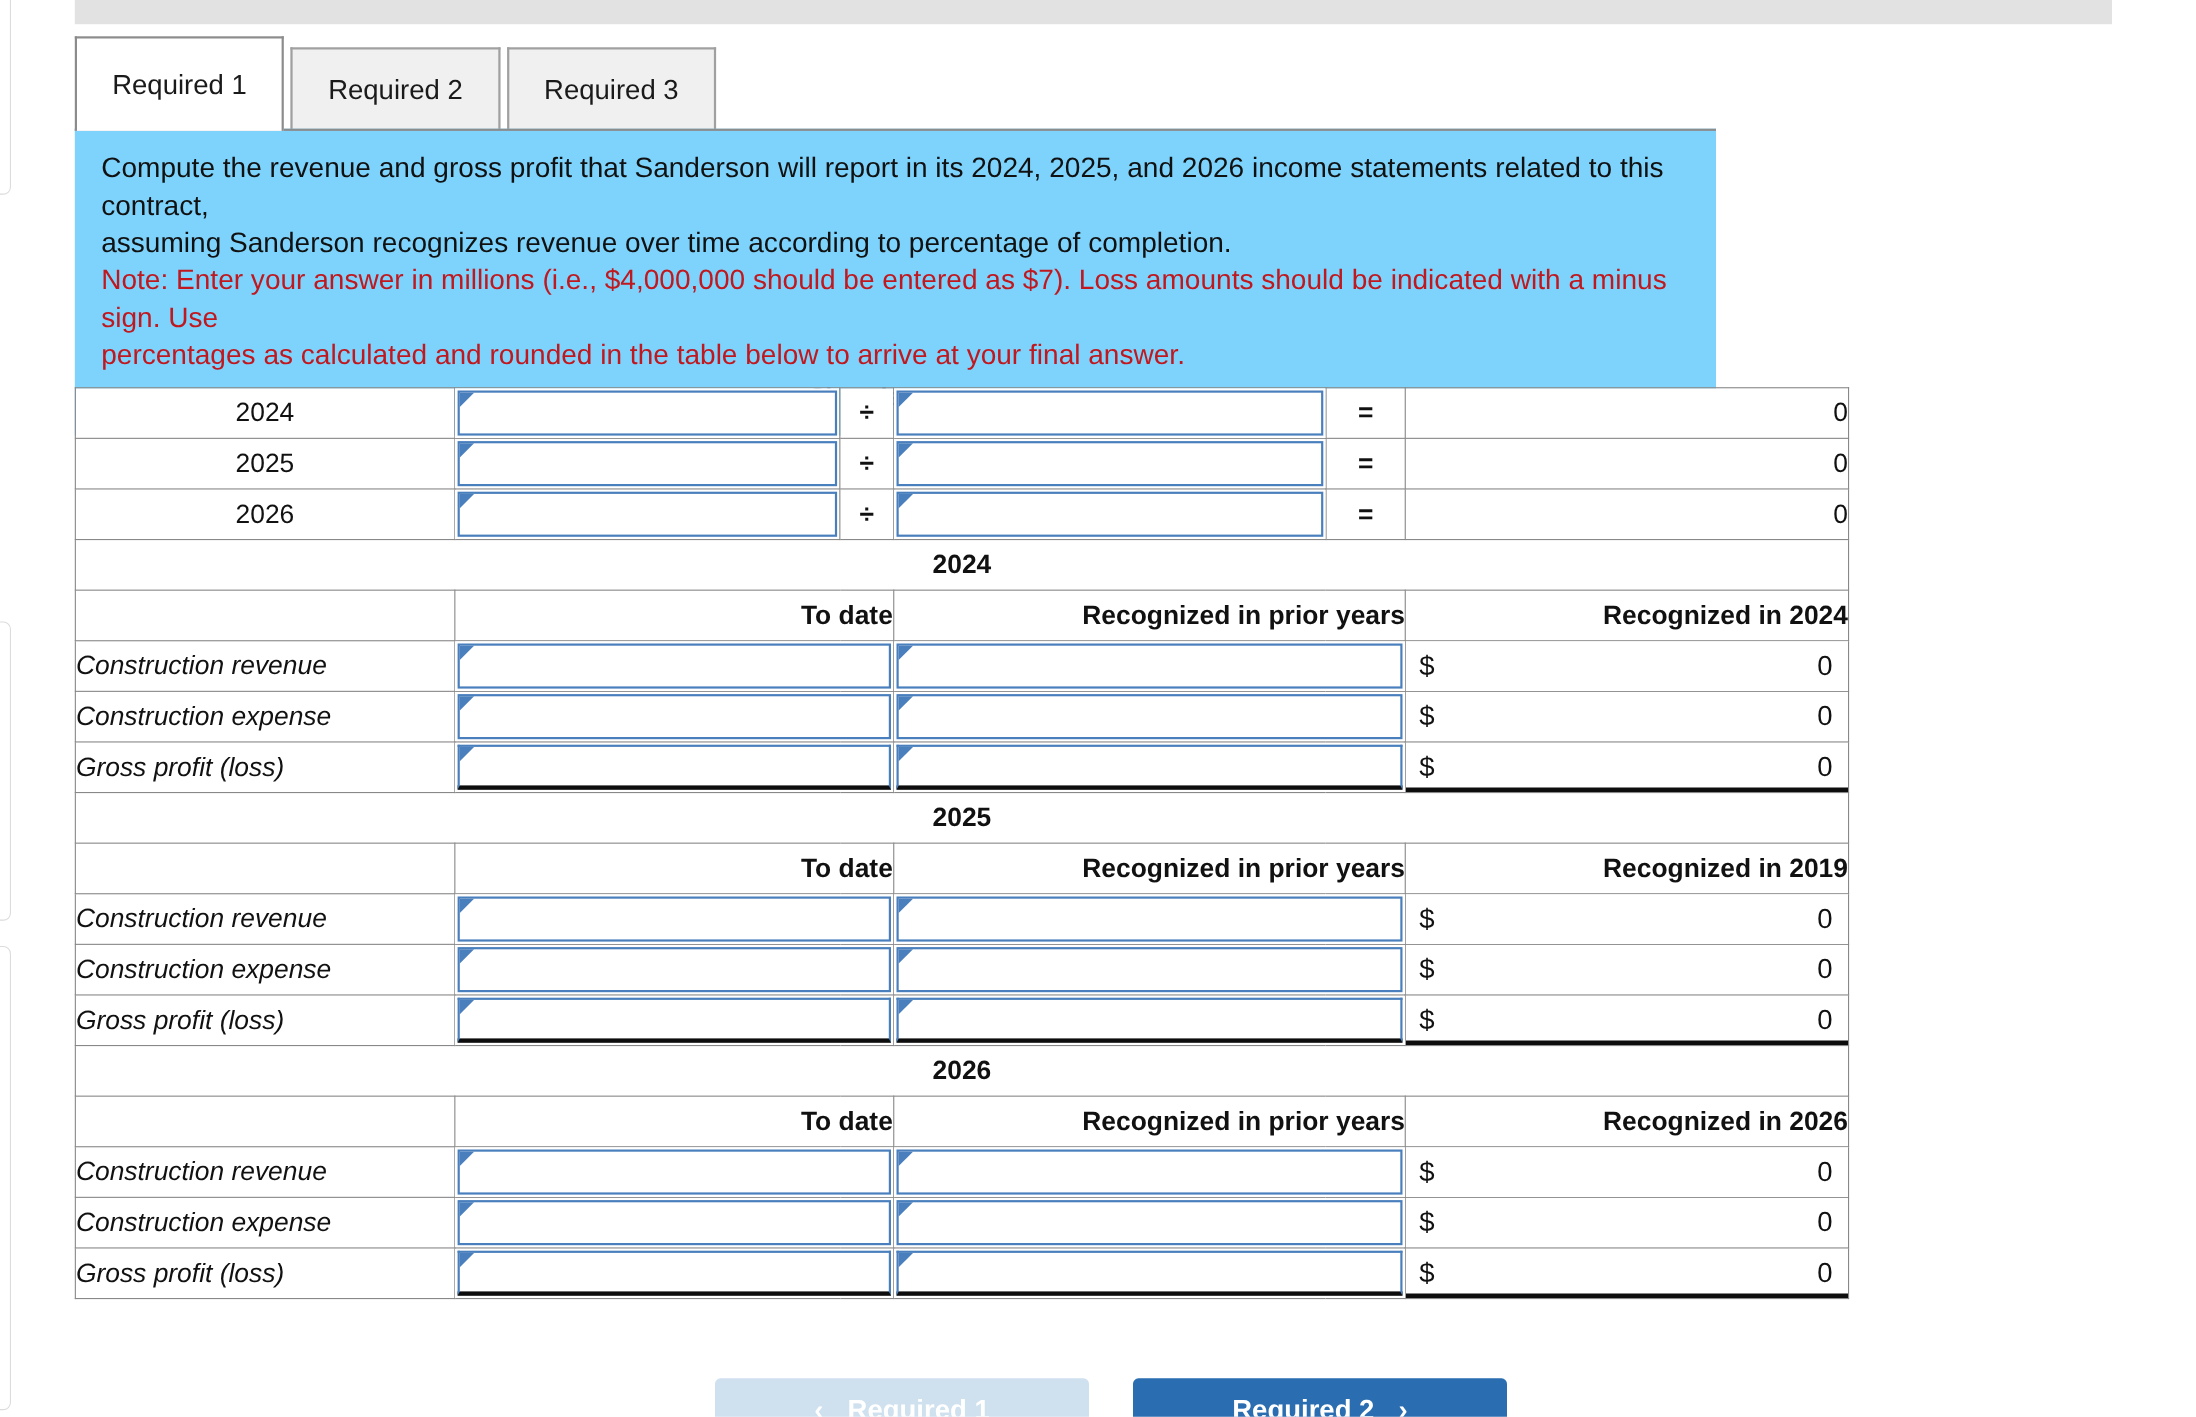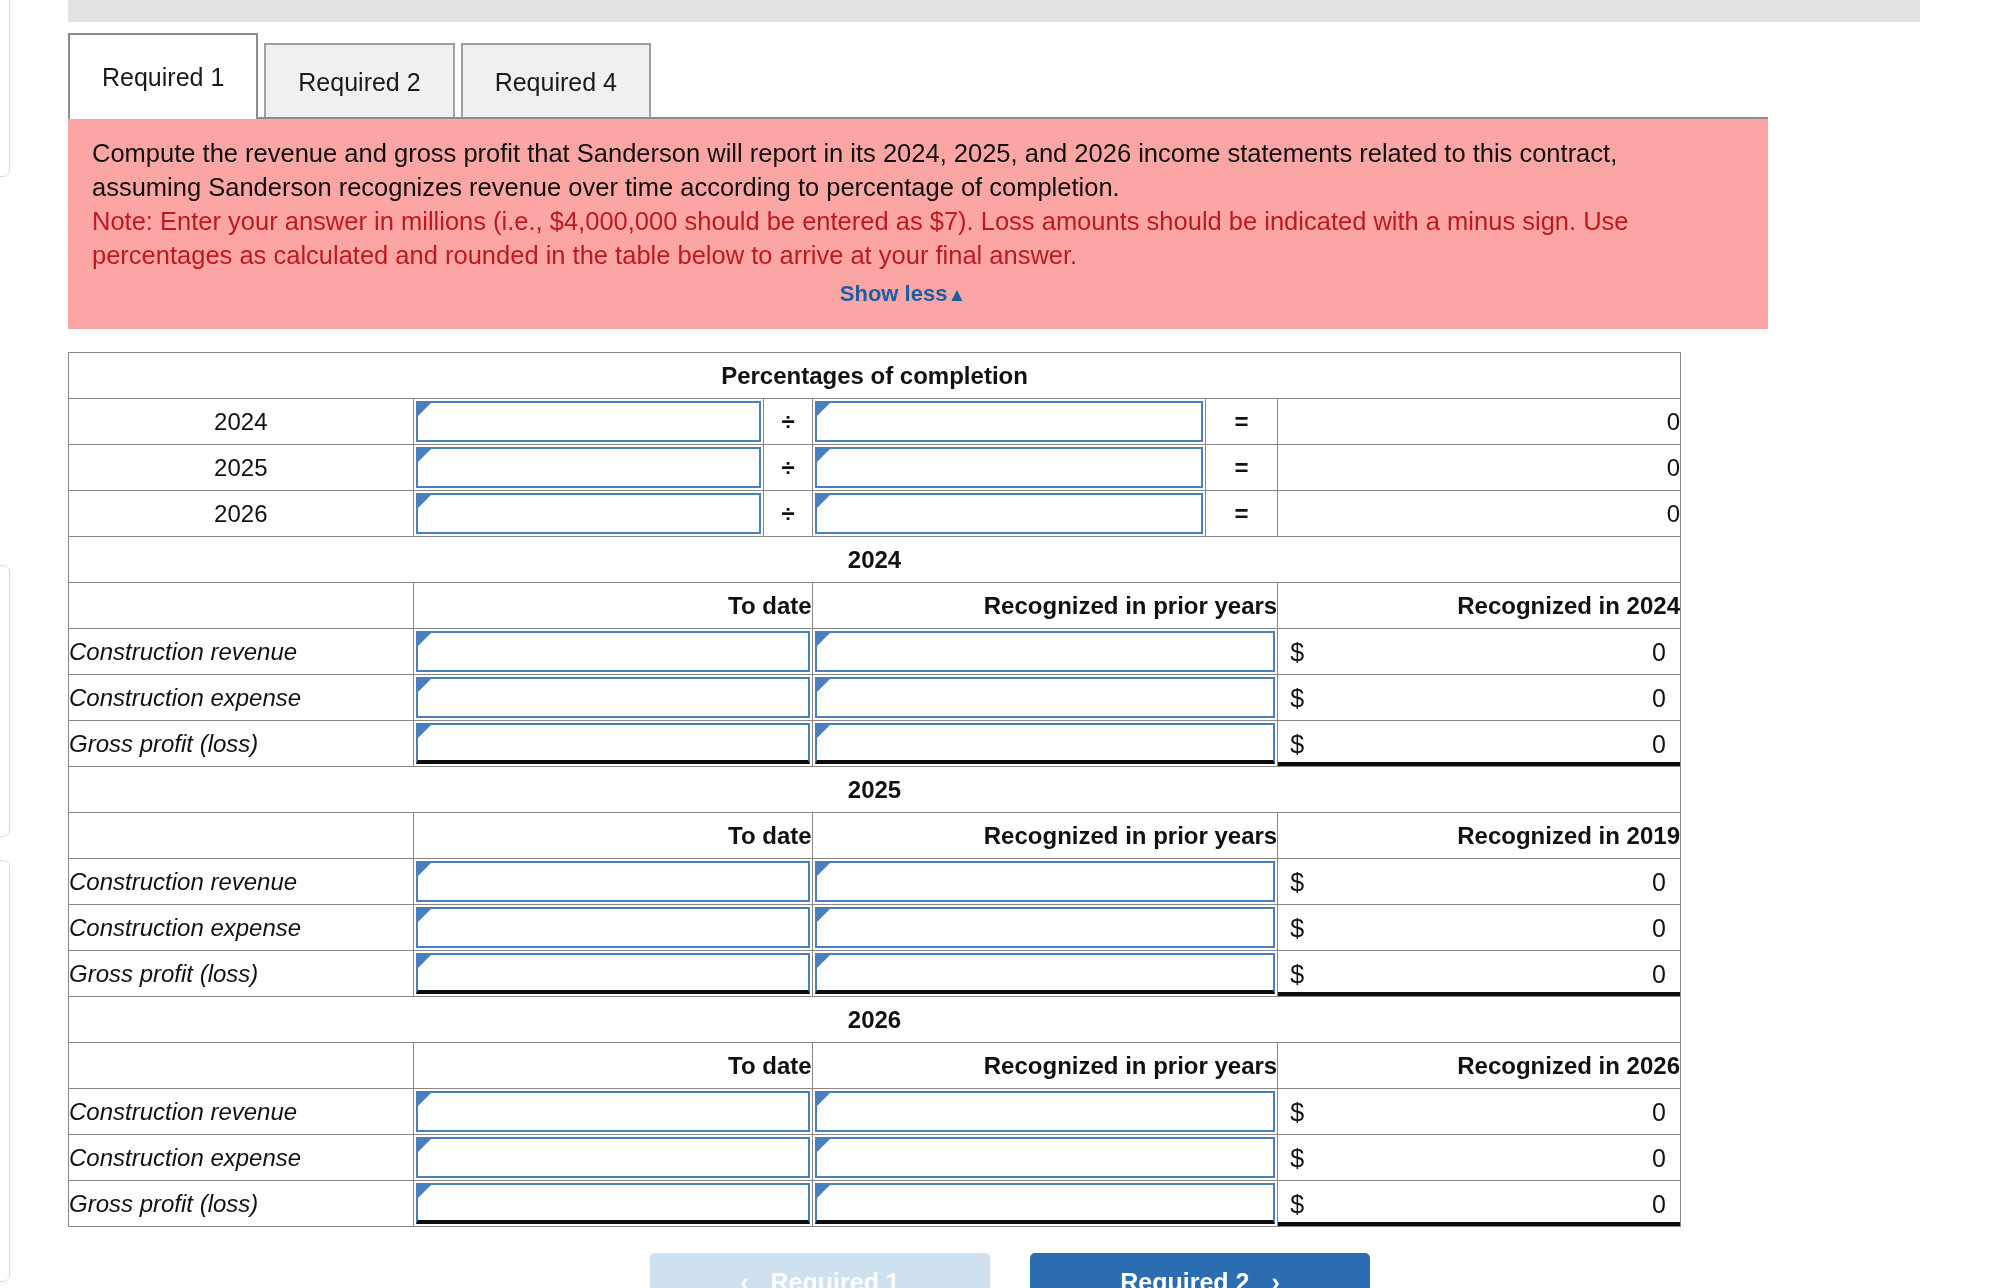--- a/index.html
+++ b/index.html
@@ -45,22 +45,22 @@
   }
   .tab.active{
     background:#ffffff;
     height:86px;
     z-index:3;
     border-color:#8c8c8c;
   }
 
   
   .instr{
-    position:absolute;left:68px;top:117px;width:1700px;
-    background:#fca5a5;
+    position:absolute;left:68px;top:117px;width:1492px;
+    background:#7dd3fc;
     border-top:2px solid #8c8c8c;
     box-sizing:border-box;
     padding:18px 24px 10px 24px;
   }
   .instr p{margin:0;font-size:25.5px;line-height:1.33;color:#111;}
   .instr .note{color:#c0181f;}
   .showless-wrap{text-align:center;padding:8px 30px 12px 0;}
   .showless{
     font-size:22px;font-weight:bold;color:#1b5fa3;cursor:pointer;
     display:inline-block;
@@ -156,21 +156,21 @@
 
 <div class="edge-stub" id="stub1"></div>
 <div class="edge-stub" id="stub2"></div>
 <div class="edge-stub" id="stub3"></div>
 
 <div class="top-strip"></div>
 
 <div class="tabs">
   <div class="tab active">Required 1</div>
   <div class="tab">Required 2</div>
-  <div class="tab">Required 4</div>
+  <div class="tab">Required 3</div>
 </div>
 
 <div class="instr">
   <p>Compute the revenue and gross profit that Sanderson will report in its 2024, 2025, and 2026 income statements related to this contract,</p>
   <p>assuming Sanderson recognizes revenue over time according to percentage of completion.</p>
   <p class="note">Note: Enter your answer in millions (i.e., $4,000,000 should be entered as $7). Loss amounts should be indicated with a minus sign. Use</p>
   <p class="note">percentages as calculated and rounded in the table below to arrive at your final answer.</p>
   <div class="showless-wrap">
     <span class="showless"><span>Show less</span><span class="tri">▲</span></span>
   </div>
@@ -180,23 +180,20 @@
   <colgroup>
     <col style="width:285px">
     <col style="width:290px">
     <col style="width:40px">
     <col style="width:325px">
     <col style="width:60px">
     <col style="width:333px">
   </colgroup>
 
   <tbody>
-      <tr>
-    <td class="band" colspan="6">Percentages of completion</td>
-  </tr>
 
   <tr>
     <td class="yr">2024</td>
     <td class="incell">
           <div class="inbox"></div>
         </td>
     <td class="op">÷</td>
     <td class="incell">
           <div class="inbox"></div>
         </td>

